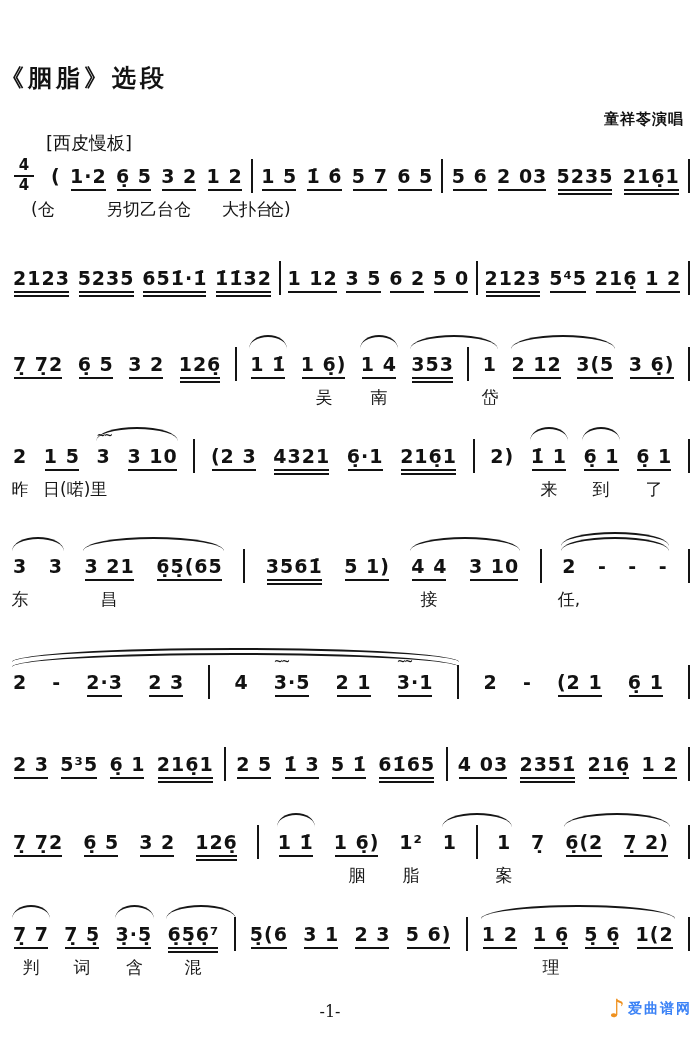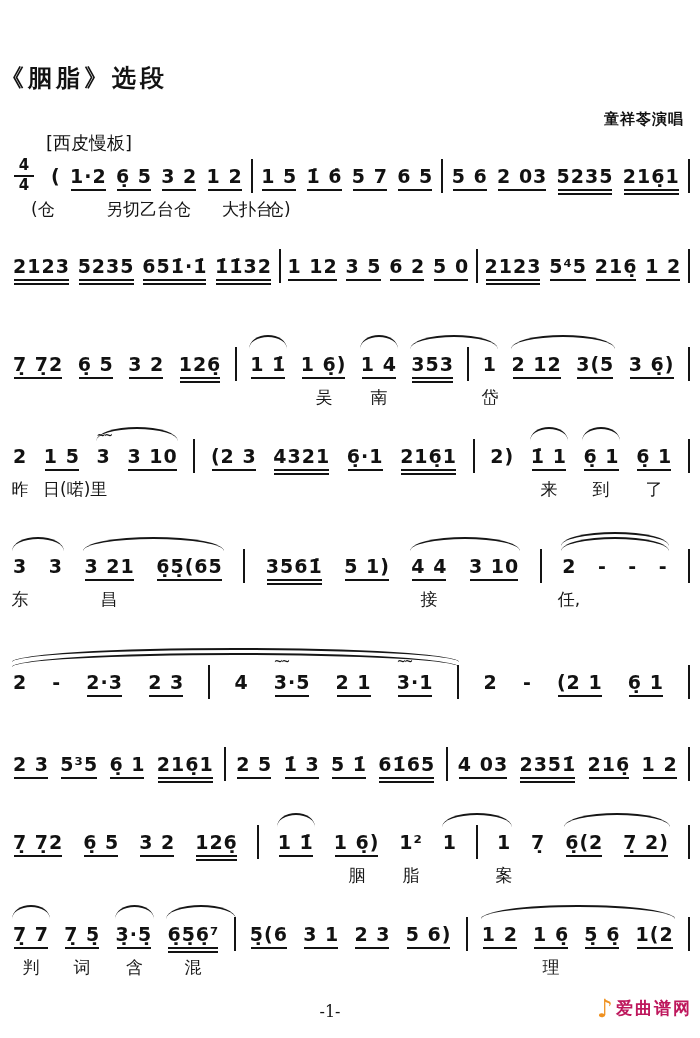--- a/index.html
+++ b/index.html
@@ -31,21 +31,21 @@
        border-radius:50% 50% 0 0 / 100% 100% 0 0;}
   .orn{position:absolute;top:-16px;left:1px;font-size:11px;font-weight:900;
        letter-spacing:-2px;white-space:nowrap;}
   .lyrics{position:absolute;left:0;right:0;top:38px;height:26px;}
   .lyric{position:absolute;top:0;font-size:17px;font-weight:500;white-space:nowrap;color:#161616;}
 
   .page-num{position:absolute;left:300px;top:1002px;width:60px;text-align:center;
             font-family:"DejaVu Serif",serif;font-size:16px;}
   .logo{position:absolute;right:8px;top:996px;display:flex;align-items:center;gap:3px;}
   .logo-icon{font-size:25px;font-weight:900;line-height:1;}
-  .logo-text{font-size:17px;font-weight:800;letter-spacing:2px;color:#be185d;}
+  .logo-text{font-size:14px;font-weight:800;letter-spacing:2px;color:#3b82f6;}
 </style>
 </head>
 <body>
 
 <div class="page">
   <div class="subtitle">《胭脂》选段</div>
   <div class="performer">童祥苓演唱</div>
   <div class="tempo">[西皮慢板]</div>
 
   <div class="timesig">
@@ -72,21 +72,21 @@
         <span class="cell"><span class="note u2">216̣1</span></span>
         <span class="barline"></span>
       </div>
     <div class="lyrics">
         <span class="lyric" style="left: 19px;">(仓</span>
         <span class="lyric" style="left: 73px; margin-left: 21px;">另切乙台仓</span>
         <span class="lyric" style="left: 210px;">大扑台</span>
         <span class="lyric" style="left: 255px;">仓)</span>
       </div>
   </div>
-  <div class="score-line" data-line="1" style="top:250px">
+  <div class="score-line" data-line="1" style="top:262px">
     <div class="notes">
         <span class="cell"><span class="note u2">2123</span></span>
         <span class="cell"><span class="note u2">5235</span></span>
         <span class="cell"><span class="note u2">651̇·1̇</span></span>
         <span class="cell"><span class="note u2">1̇1̇32</span></span>
         <span class="barline"></span>
         <span class="cell"><span class="note u1">1 12</span></span>
         <span class="cell"><span class="note u1">3 5</span></span>
         <span class="cell"><span class="note u1">6 2</span></span>
         <span class="cell"><span class="note u1">5 0</span></span>

